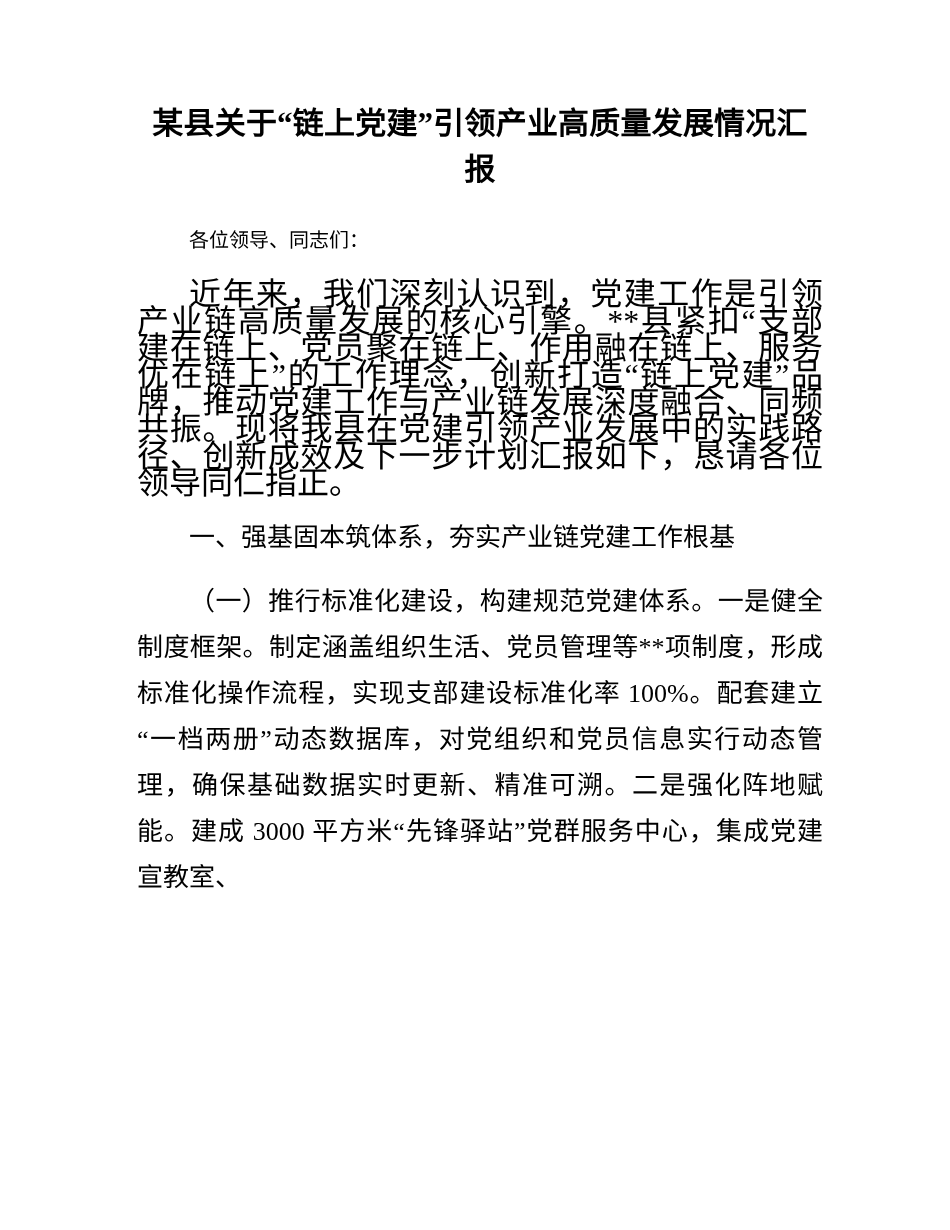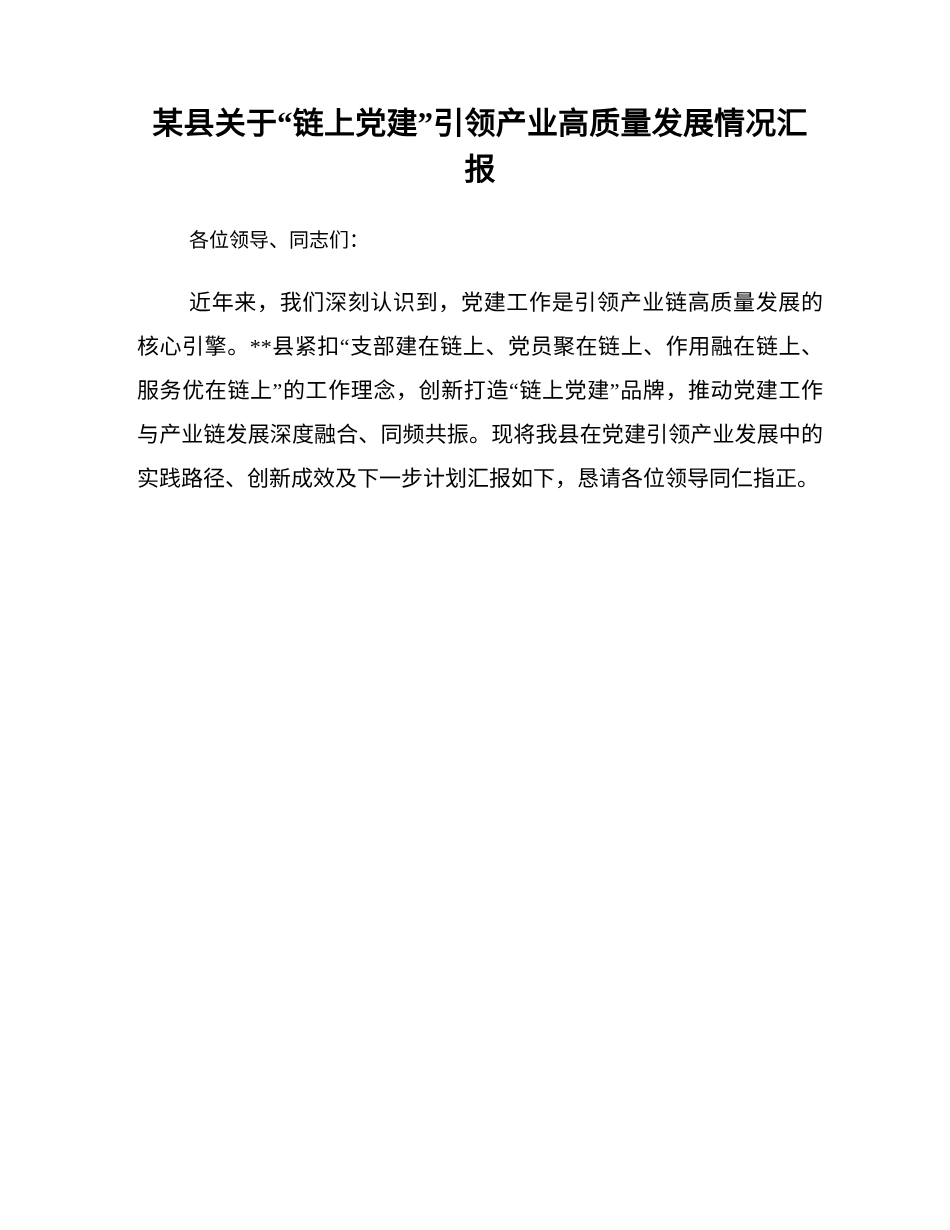--- a/index.html
+++ b/index.html
@@ -44,22 +44,22 @@
   .salutation {
     font-size: 20px;
     line-height: 46px;
     margin: 0;
     padding-top: 24px;
     text-indent: 52px;
     word-break: break-all;
   }
 
   .body-para {
-    font-size: 22px;
-    line-height: 44px;
+    font-size: 32px;
+    line-height: 27px;
     margin: 0;
     padding-top: 18px;
     text-indent: 52px;
     text-align: justify;
     text-justify: inter-ideograph;
     word-break: break-all;
   }
 
   .section-heading {
     font-size: 26px;
@@ -86,17 +86,19 @@
 
 <div class="page">
   <div class="content">
 
     <h1 class="doc-title">某县关于“链上党建”引领产业高质量发展情况汇报</h1>
 
     <p class="salutation">各位领导、同志们：</p>
 
     <p class="body-para">近年来，我们深刻认识到，党建工作是引领产业链高质量发展的核心引擎。**县紧扣“支部建在链上、党员聚在链上、作用融在链上、服务优在链上”的工作理念，创新打造“链上党建”品牌，推动党建工作与产业链发展深度融合、同频共振。现将我县在党建引领产业发展中的实践路径、创新成效及下一步计划汇报如下，恳请各位领导同仁指正。</p>
 
+    <p class="section-heading">一、强基固本筑体系，夯实产业链党建工作根基</p>
 
 
+    <p class="sub-para">（一）推行标准化建设，构建规范党建体系。一是健全制度框架。制定涵盖组织生活、党员管理等**项制度，形成标准化操作流程，实现支部建设标准化率 100%。配套建立“一档两册”动态数据库，对党组织和党员信息实行动态管理，确保基础数据实时更新、精准可溯。二是强化阵地赋能。建成 3000 平方米“先锋驿站”党群服务中心，集成党建宣教室、</p>
 
   </div>
 </div>
 
 </body></html>

